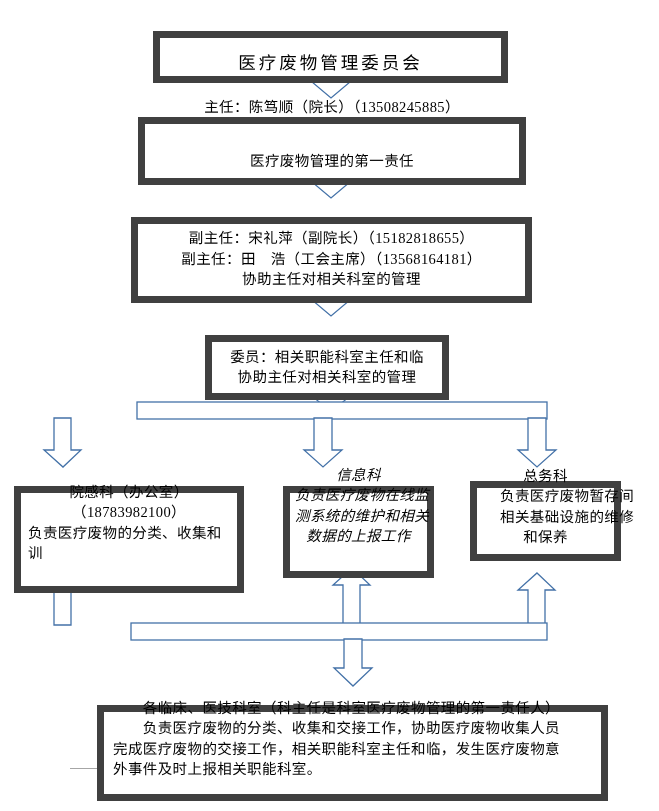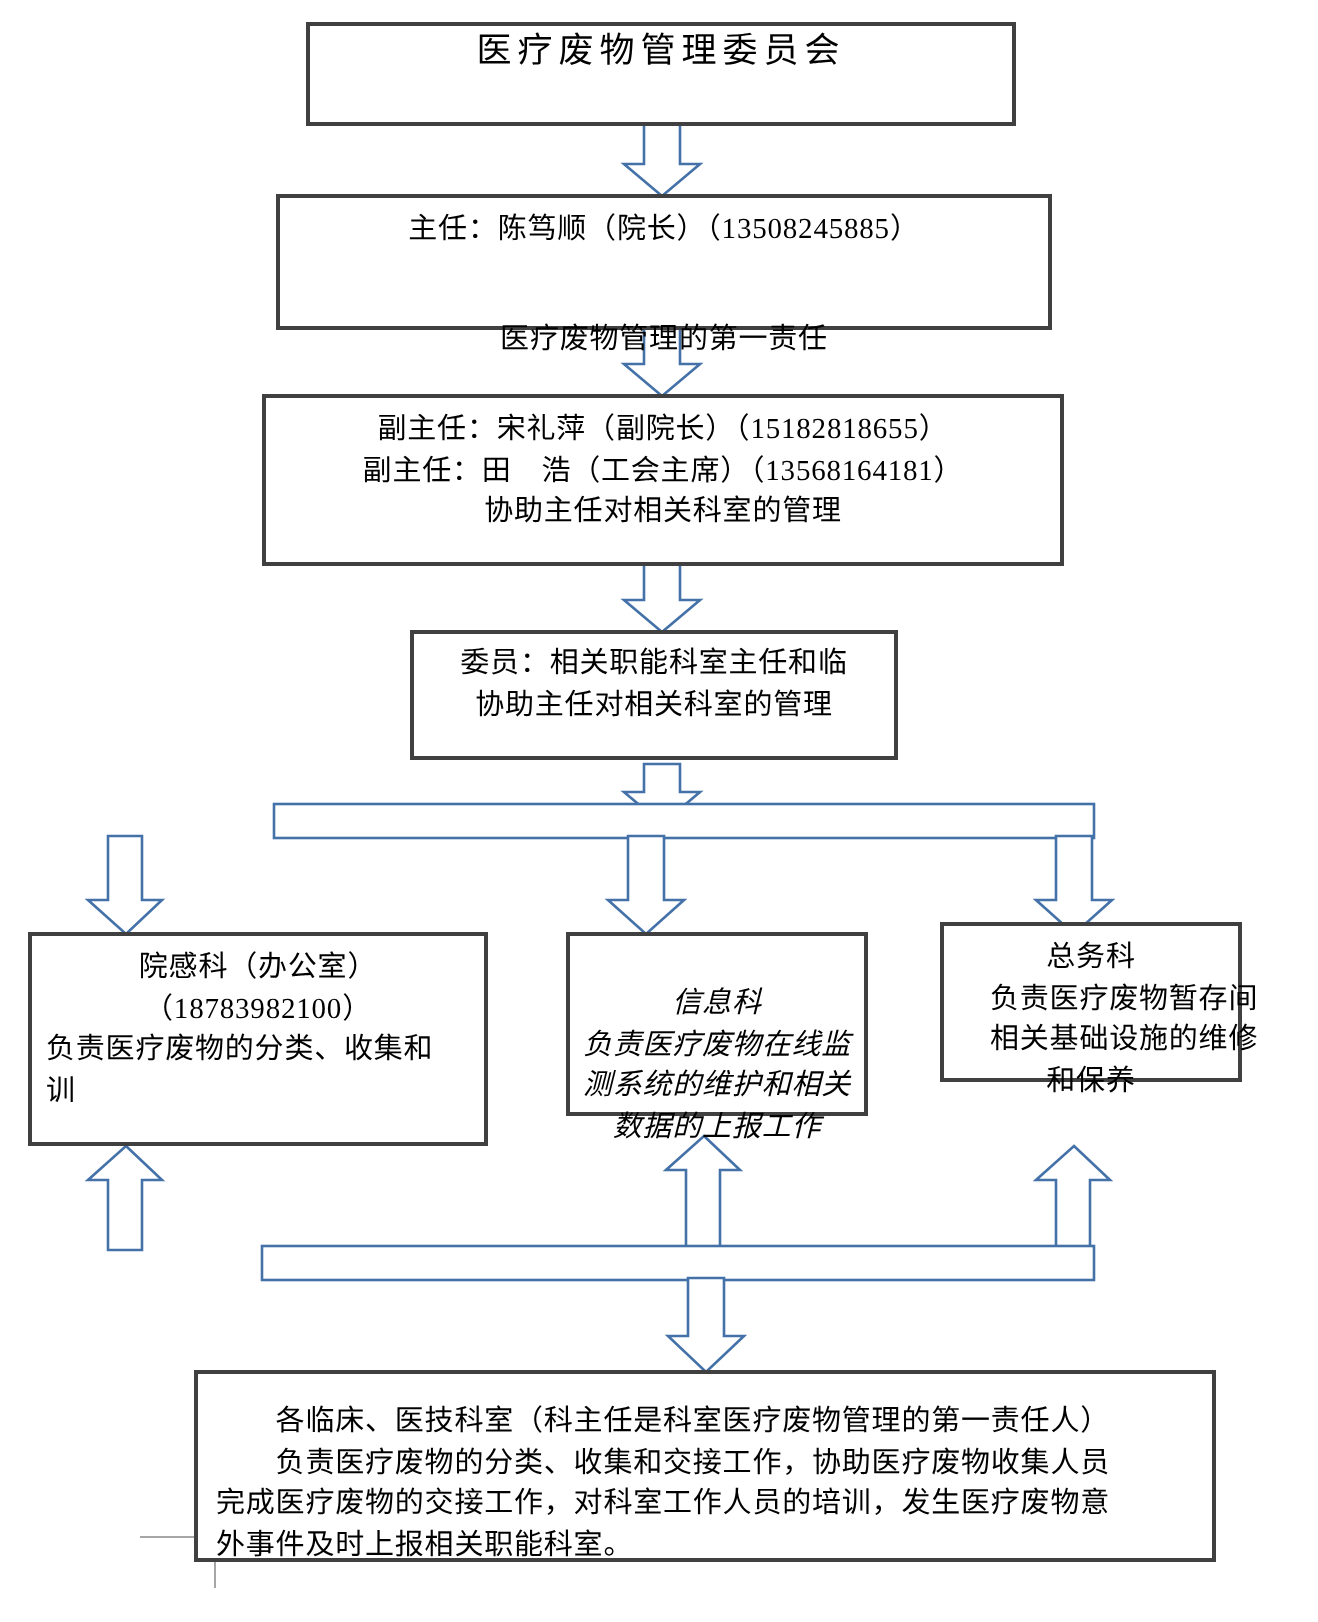--- a/index.html
+++ b/index.html
@@ -15,26 +15,27 @@
   #chart-canvas {
     position: relative;
     width: 659px;
     height: 811px;
     overflow: hidden;
     background: #ffffff;
   }
   .node {
     position: absolute;
     box-sizing: border-box;
-    border: 2px solid #404040;
+    border: 7px solid #404040;
     background: #ffffff;
     display: flex;
     flex-direction: column;
-    justify-content: flex-start;
+    justify-content: flex-end;
     z-index: 4;
+    margin-top: 20px;
   }
   .node .line {
     display: block;
     white-space: pre;
     line-height: 1.42;
     font-size: 14.5px;
     letter-spacing: 0.4px;
   }
   .center .line { text-align: center; }
   .justify .line { text-align: left; }
@@ -114,21 +115,21 @@
     <span class="line">副主任：宋礼萍（副院长）（15182818655）</span>
     <span class="line">副主任：田　浩（工会主席）（13568164181）</span>
     <span class="line">协助主任对相关科室的管理</span>
   </div>
 
   <div class="node center" style="left:205px; top:315px; width:244px; height:65px; padding:5px 8px;">
     <span class="line">委员：相关职能科室主任和临</span>
     <span class="line">协助主任对相关科室的管理</span>
   </div>
 
-  <div class="node justify" style="left:14px; top:466px; width:230px; height:107px; padding:6px 7px;">
+  <div class="node justify" style="left:14px; top:466px; width:230px; height:107px; padding:22px 7px;">
     <span class="line" style="text-align:center;">院感科（办公室）</span>
     <span class="line" style="text-align:center;">（18783982100）</span>
     <span class="line">负责医疗废物的分类、收集和</span>
     <span class="line">训</span>
   </div>
 
   <div class="node center" style="left:283px; top:466px; width:151px; height:92px; padding:24px 5px;font-style:italic;">
     <span class="line">信息科</span>
     <span class="line">负责医疗废物在线监</span>
     <span class="line">测系统的维护和相关</span>
@@ -138,17 +139,17 @@
   <div class="node center" style="left:470px; top:461px; width:151px; height:80px; padding:6px 23px;">
     <span class="line">总务科</span>
     <span class="line">负责医疗废物暂存间</span>
     <span class="line">相关基础设施的维修</span>
     <span class="line">和保养</span>
   </div>
 
   <div class="node justify" style="left:97px; top:685px; width:511px; height:96px; padding:14px 9px;">
     <span class="line">　　各临床、医技科室（科主任是科室医疗废物管理的第一责任人）</span>
     <span class="line">　　负责医疗废物的分类、收集和交接工作，协助医疗废物收集人员</span>
-    <span class="line">完成医疗废物的交接工作，对科室工作人员的培训，发生医疗废物意</span>
+    <span class="line">完成医疗废物的交接工作，相关职能科室主任和临，发生医疗废物意</span>
     <span class="line">外事件及时上报相关职能科室。</span>
   </div>
 
 </div>
 
 </body></html>

